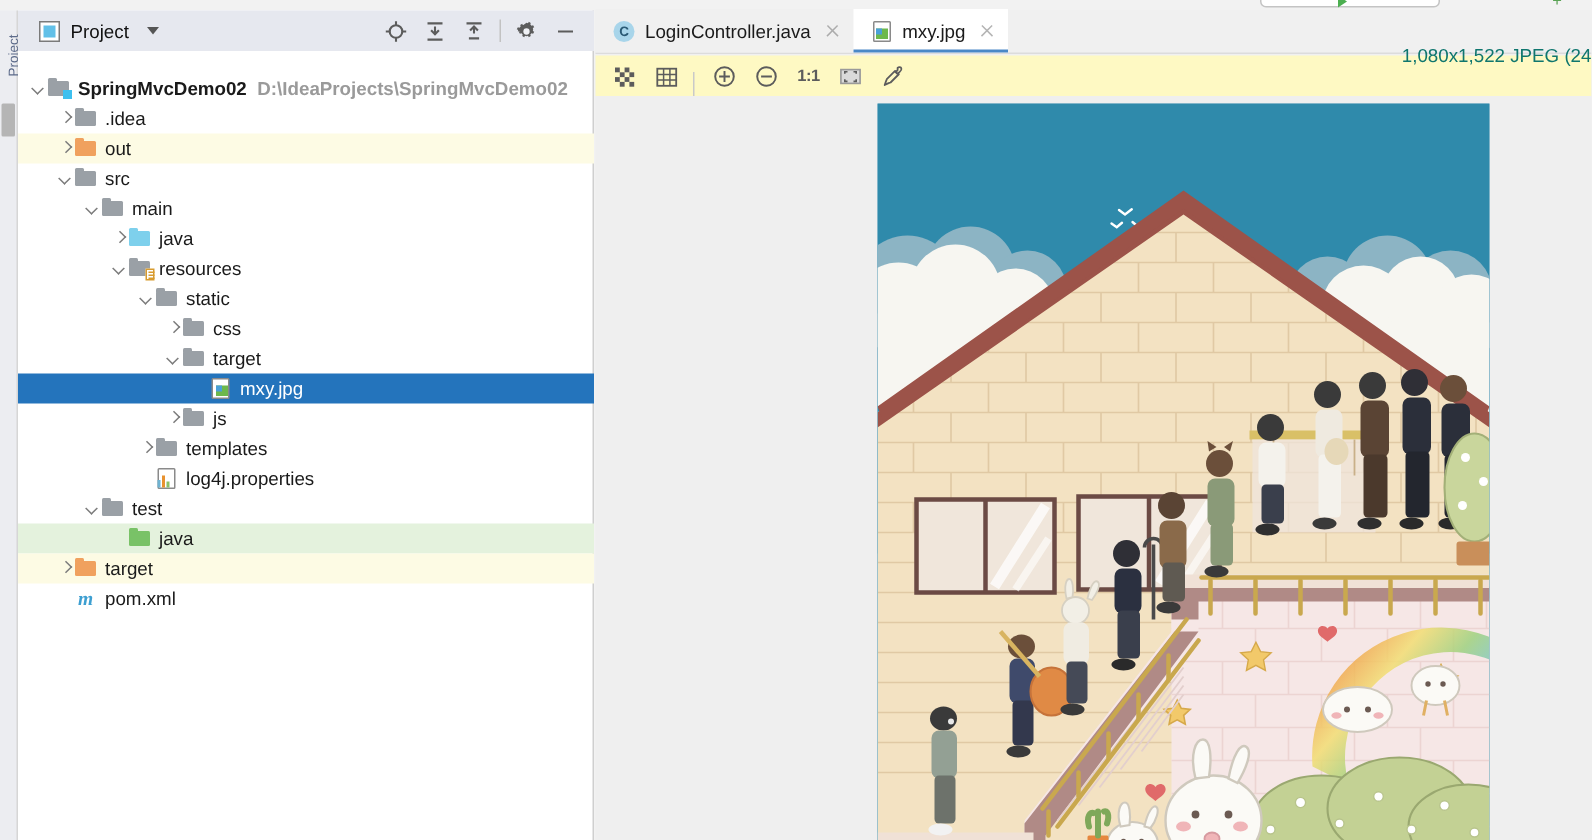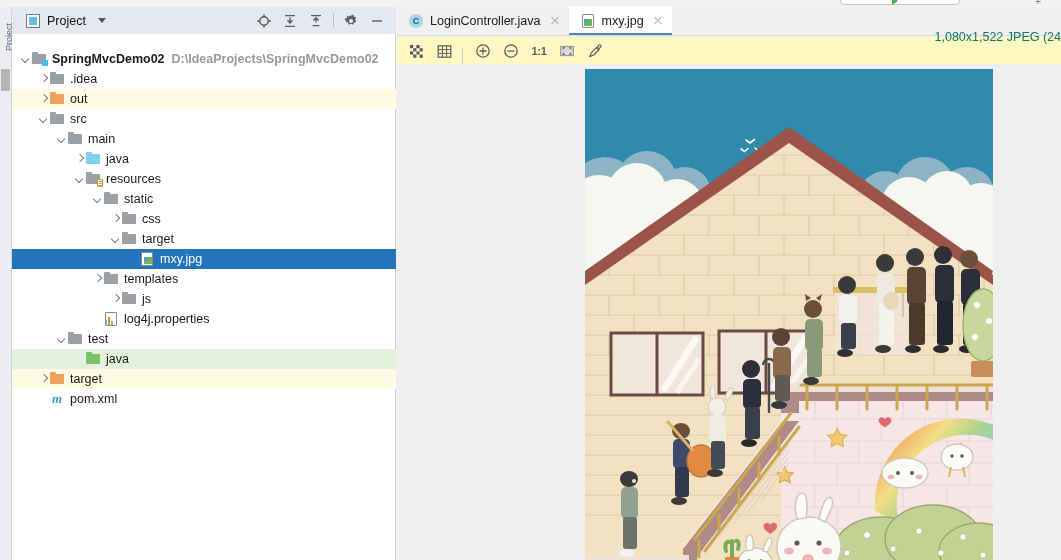--- a/index.html
+++ b/index.html
@@ -400,34 +400,34 @@
         </div>
         <div class="row sel">
           <span style="flex: 0 0 auto; width: 116px;"></span>
           <span class="arrow"></span>
           <span class="ico">
             <span class="ico-img"></span>
           </span>
           <span class="lbl">mxy.jpg</span>
         </div>
         <div class="row">
+          <span style="flex: 0 0 auto; width: 98px;"></span>
+          <span class="arrow right"></span>
+          <span class="ico">
+            <span class="f-gray"></span>
+          </span>
+          <span class="lbl">js</span>
+        </div>
+        <div class="row">
           <span style="flex: 0 0 auto; width: 80px;"></span>
           <span class="arrow right"></span>
           <span class="ico">
             <span class="f-gray"></span>
           </span>
           <span class="lbl">templates</span>
-        </div>
-        <div class="row">
-          <span style="flex: 0 0 auto; width: 98px;"></span>
-          <span class="arrow right"></span>
-          <span class="ico">
-            <span class="f-gray"></span>
-          </span>
-          <span class="lbl">js</span>
         </div>
         <div class="row">
           <span style="flex: 0 0 auto; width: 80px;"></span>
           <span class="arrow"></span>
           <span class="ico">
             <span class="ico-prop"></span>
             <i class="bar1"></i>
             <i class="bar2"></i>
             <i class="bar3"></i>
           </span>

